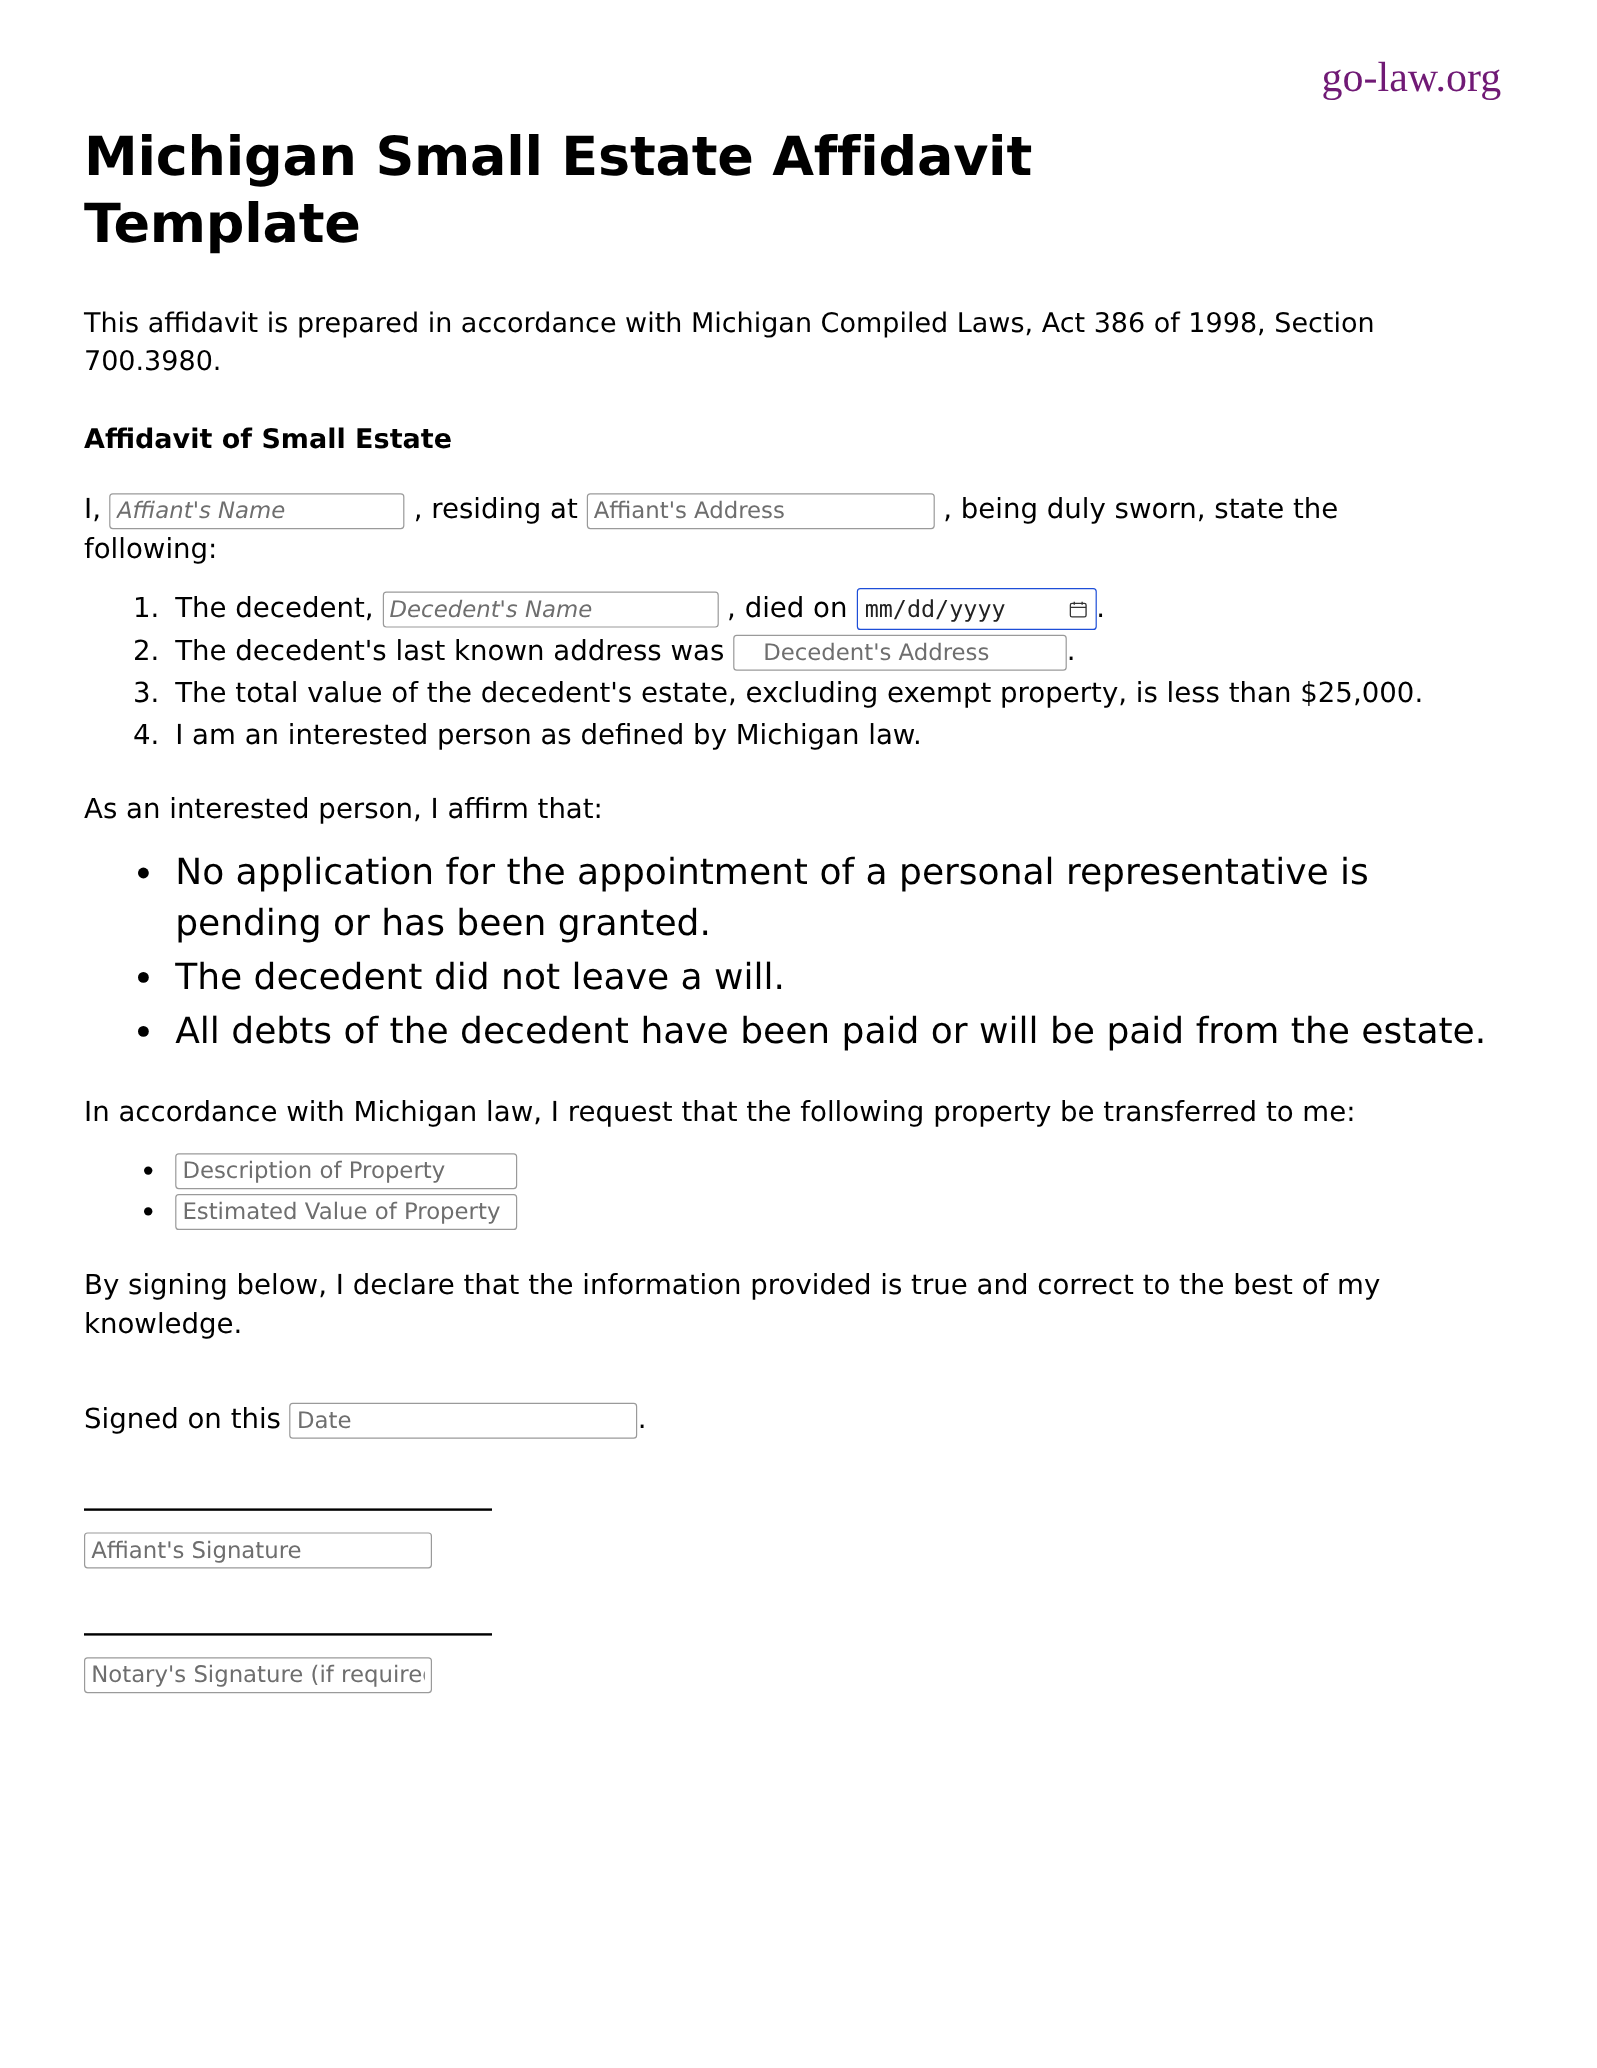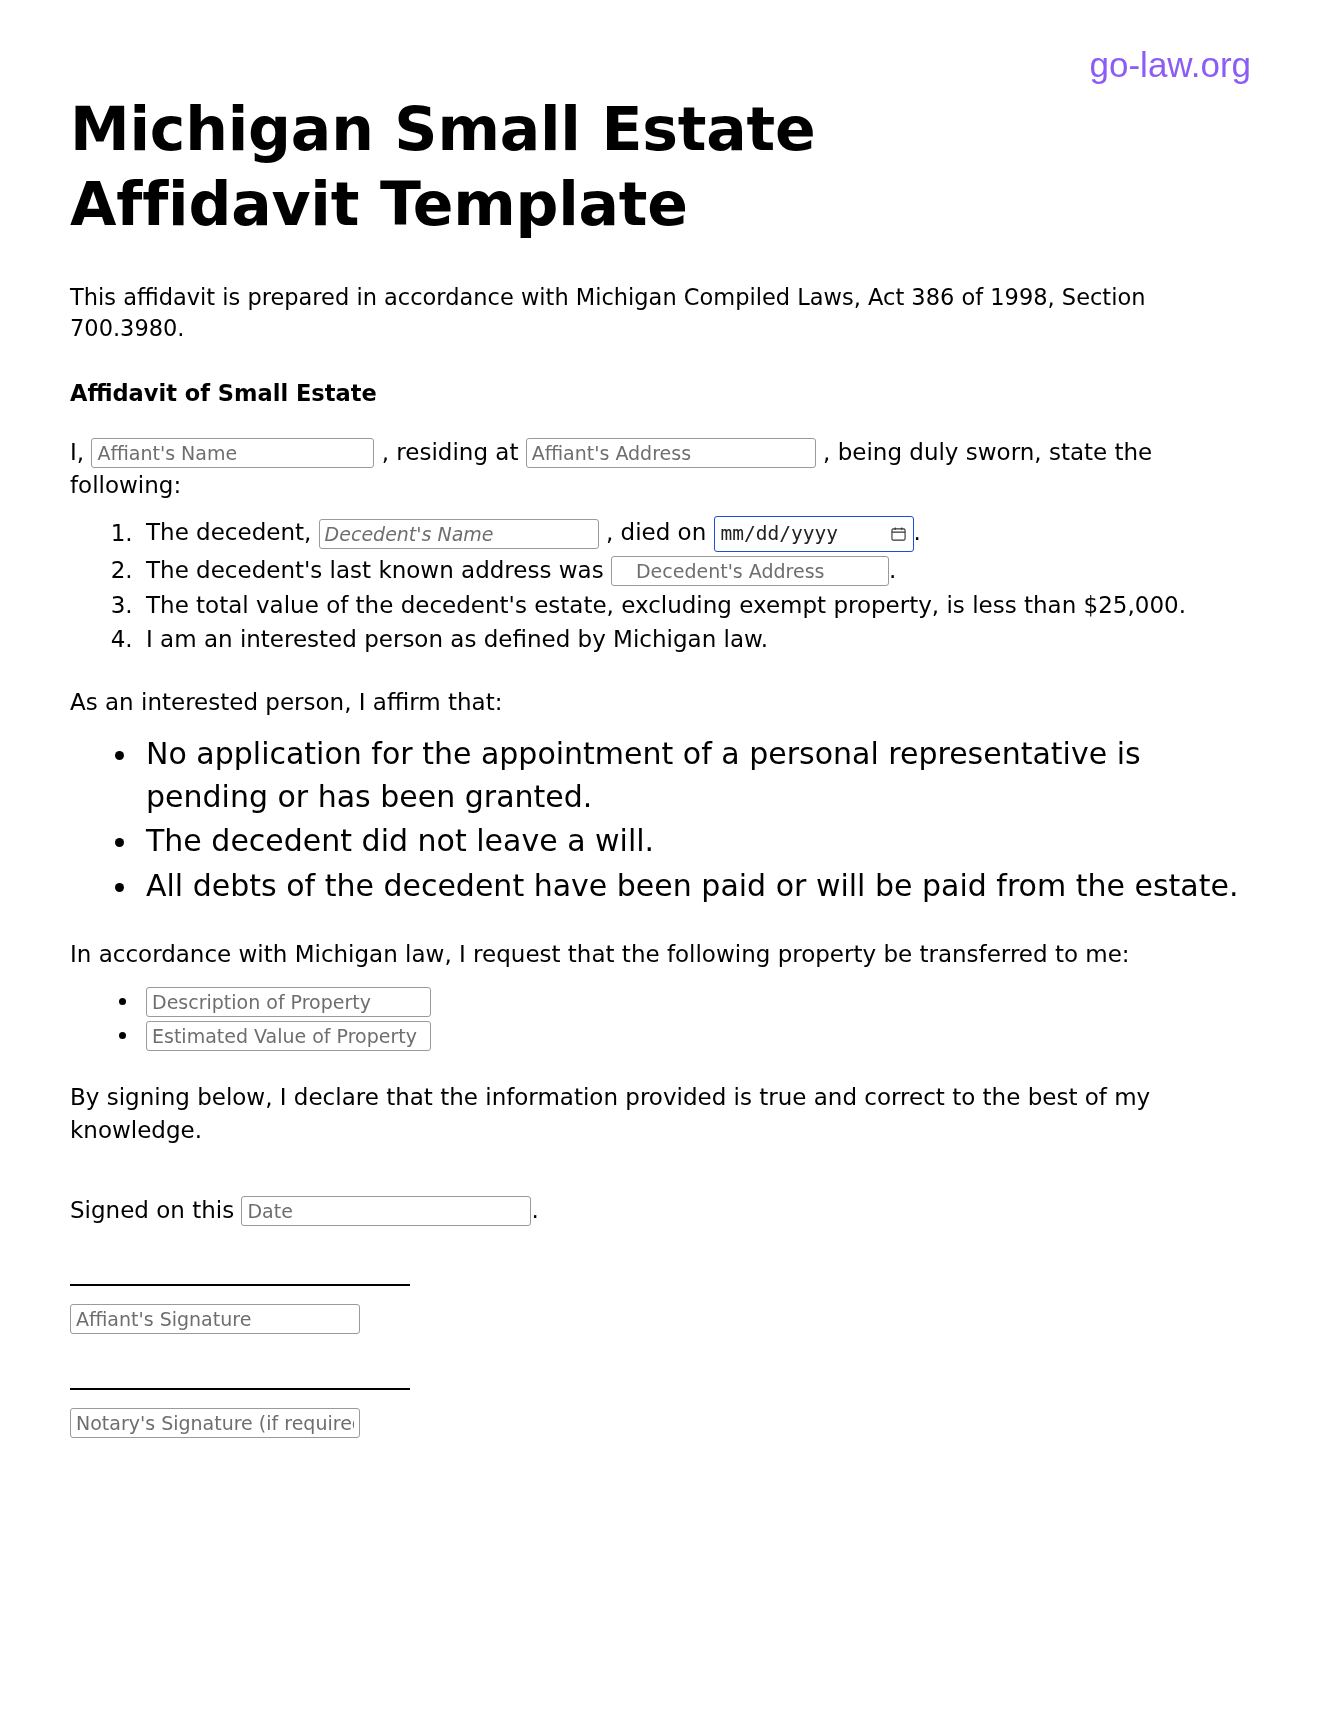--- a/index.html
+++ b/index.html
@@ -14,32 +14,32 @@
     color: #000000;
     position: relative;
     overflow: hidden;
   }
   .page {
     padding: 40px 70px 0 70px;
     box-sizing: border-box;
   }
   .brand {
     text-align: right;
-    font-family: Liberation Sans, sans-serif;
+    font-family: Liberation Serif, serif;
     font-size: 35px;
-    color: #8b5cf6;
+    color: #701a75;
     letter-spacing: 0px;
     margin: 6px 10px 0 0;
     line-height: 1.1;
   }
   h1.title {
-    font-size: 60px;
+    font-size: 45px;
     font-weight: bold;
     line-height: 1.25;
-    margin: 7px 0 0 0;
+    margin: 18px 0 0 0;
     letter-spacing: -0.2px;
     max-width: 950px;
   }
   p.intro {
     font-size: 22.5px;
     line-height: 1.38;
     margin: 40px 0 0 0;
     max-width: 1130px;
   }
   h2.section {
@@ -96,21 +96,21 @@
     border: 1px solid #9a9a9a;
     border-radius: 3px;
     background: #ffffff;
     box-sizing: border-box;
     vertical-align: middle;
   }
   input.tf::placeholder {
     color: #6e6e6e;
     opacity: 1;
   }
-  input.w-affiant { width: 283px; }
+  input.w-affiant { width: 246px; font-style: italic; }
   input.w-address { width: 290px; }
   input.w-decname { width: 280px; font-style: italic; }
   input.w-decaddr { width: 278px; padding-left: 24px; }
   input.w-prop { width: 285px; }
   input.w-value { width: 285px; }
   input.w-date { width: 290px; }
   input.w-sign { width: 290px; }
   input.w-notary { width: 290px; }
 
   .datewrap {

